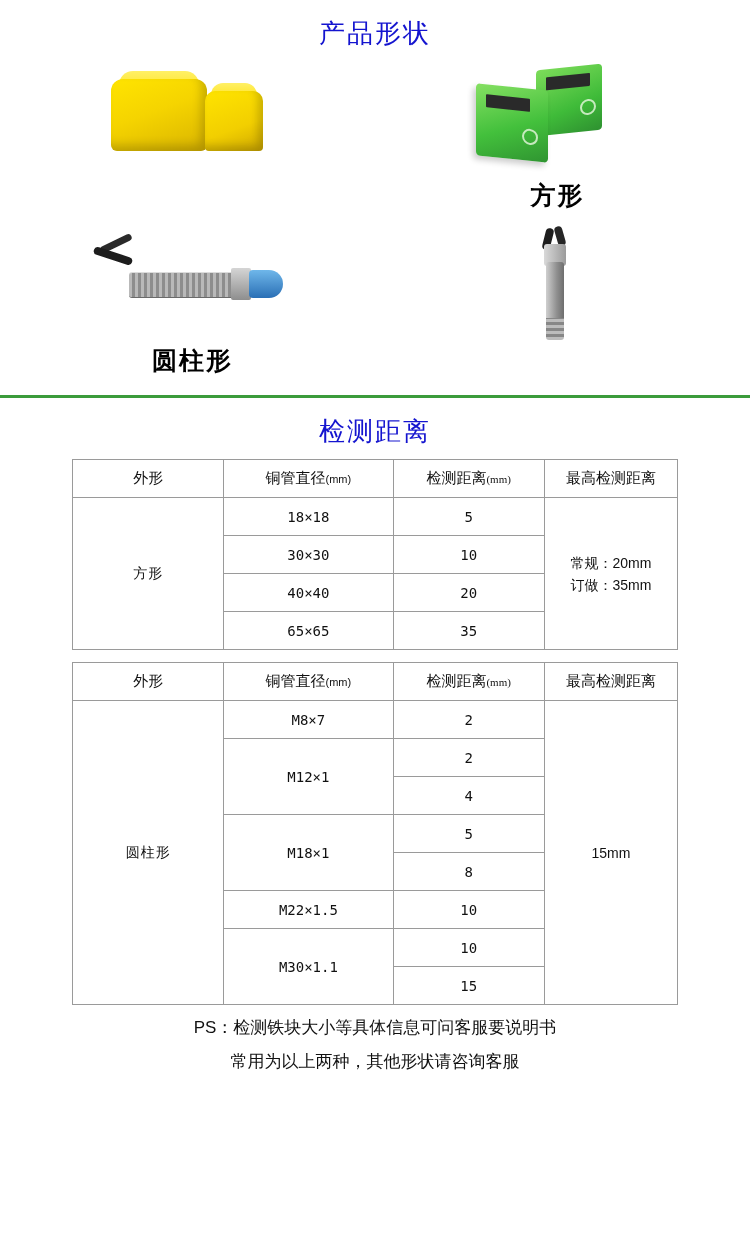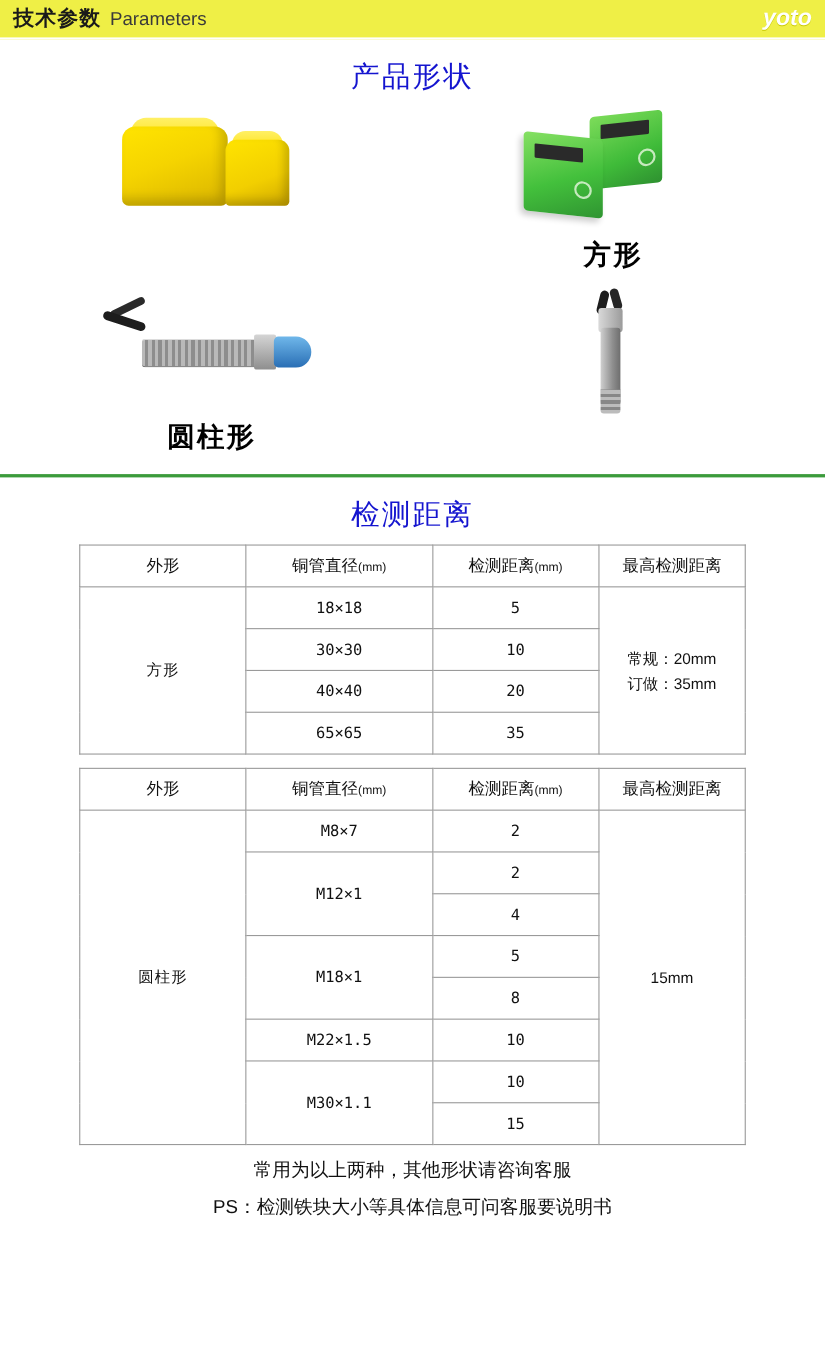--- a/index.html
+++ b/index.html
@@ -125,21 +125,21 @@
     font-size: 14px;
     padding: 0;
     height: 37px;
     color: #111;
   }
   table.spec th {
     font-size: 15px;
   }
   table.spec .colshape { width: 25%; }
   table.spec .coldia   { width: 28%; }
-  table.spec .colist   { width: 25%; }
+  table.spec .colist   { width: 25%; font-family: Liberation Serif, serif; }
   table.spec .colmax   { width: 22%; }
   .unit {
     font-size: 11px;
   }
   .mono {
     font-family: "DejaVu Sans Mono", monospace;
     font-size: 13px;
   }
   .redcell {
     color: #e01b1b;
@@ -302,27 +302,20 @@
     background: #262626;
     border-radius: 4px;
     transform: rotate(-16deg);
   }
 </style>
 </head>
 <body>
 
 <div class="page">
 
-  <div class="header">
-    <div class="header-left">
-      <span class="header-cn">技术参数</span>
-      <span class="header-en">Parameters</span>
-    </div>
-    <span class="brand">yoto</span>
-  </div>
 
   <div class="section-title">产品形状</div>
 
   <div class="shapes">
 
     <div class="shape-row">
       <div class="shape-cell">
         <div class="shape-img art">
           <div style="position:relative;width:200px;height:110px;">
             <div class="y-big-top"></div>
@@ -466,17 +459,17 @@
         <td class="mono">10</td>
       </tr>
       <tr>
         <td class="mono">15</td>
       </tr>
     </tbody>
       </table>
   </div>
 
   <div class="footnote">
+    <div>PS：检测铁块大小等具体信息可问客服要说明书</div>
     <div>常用为以上两种，其他形状请咨询客服</div>
-    <div>PS：检测铁块大小等具体信息可问客服要说明书</div>
   </div>
 
 </div>
 
 </body></html>

